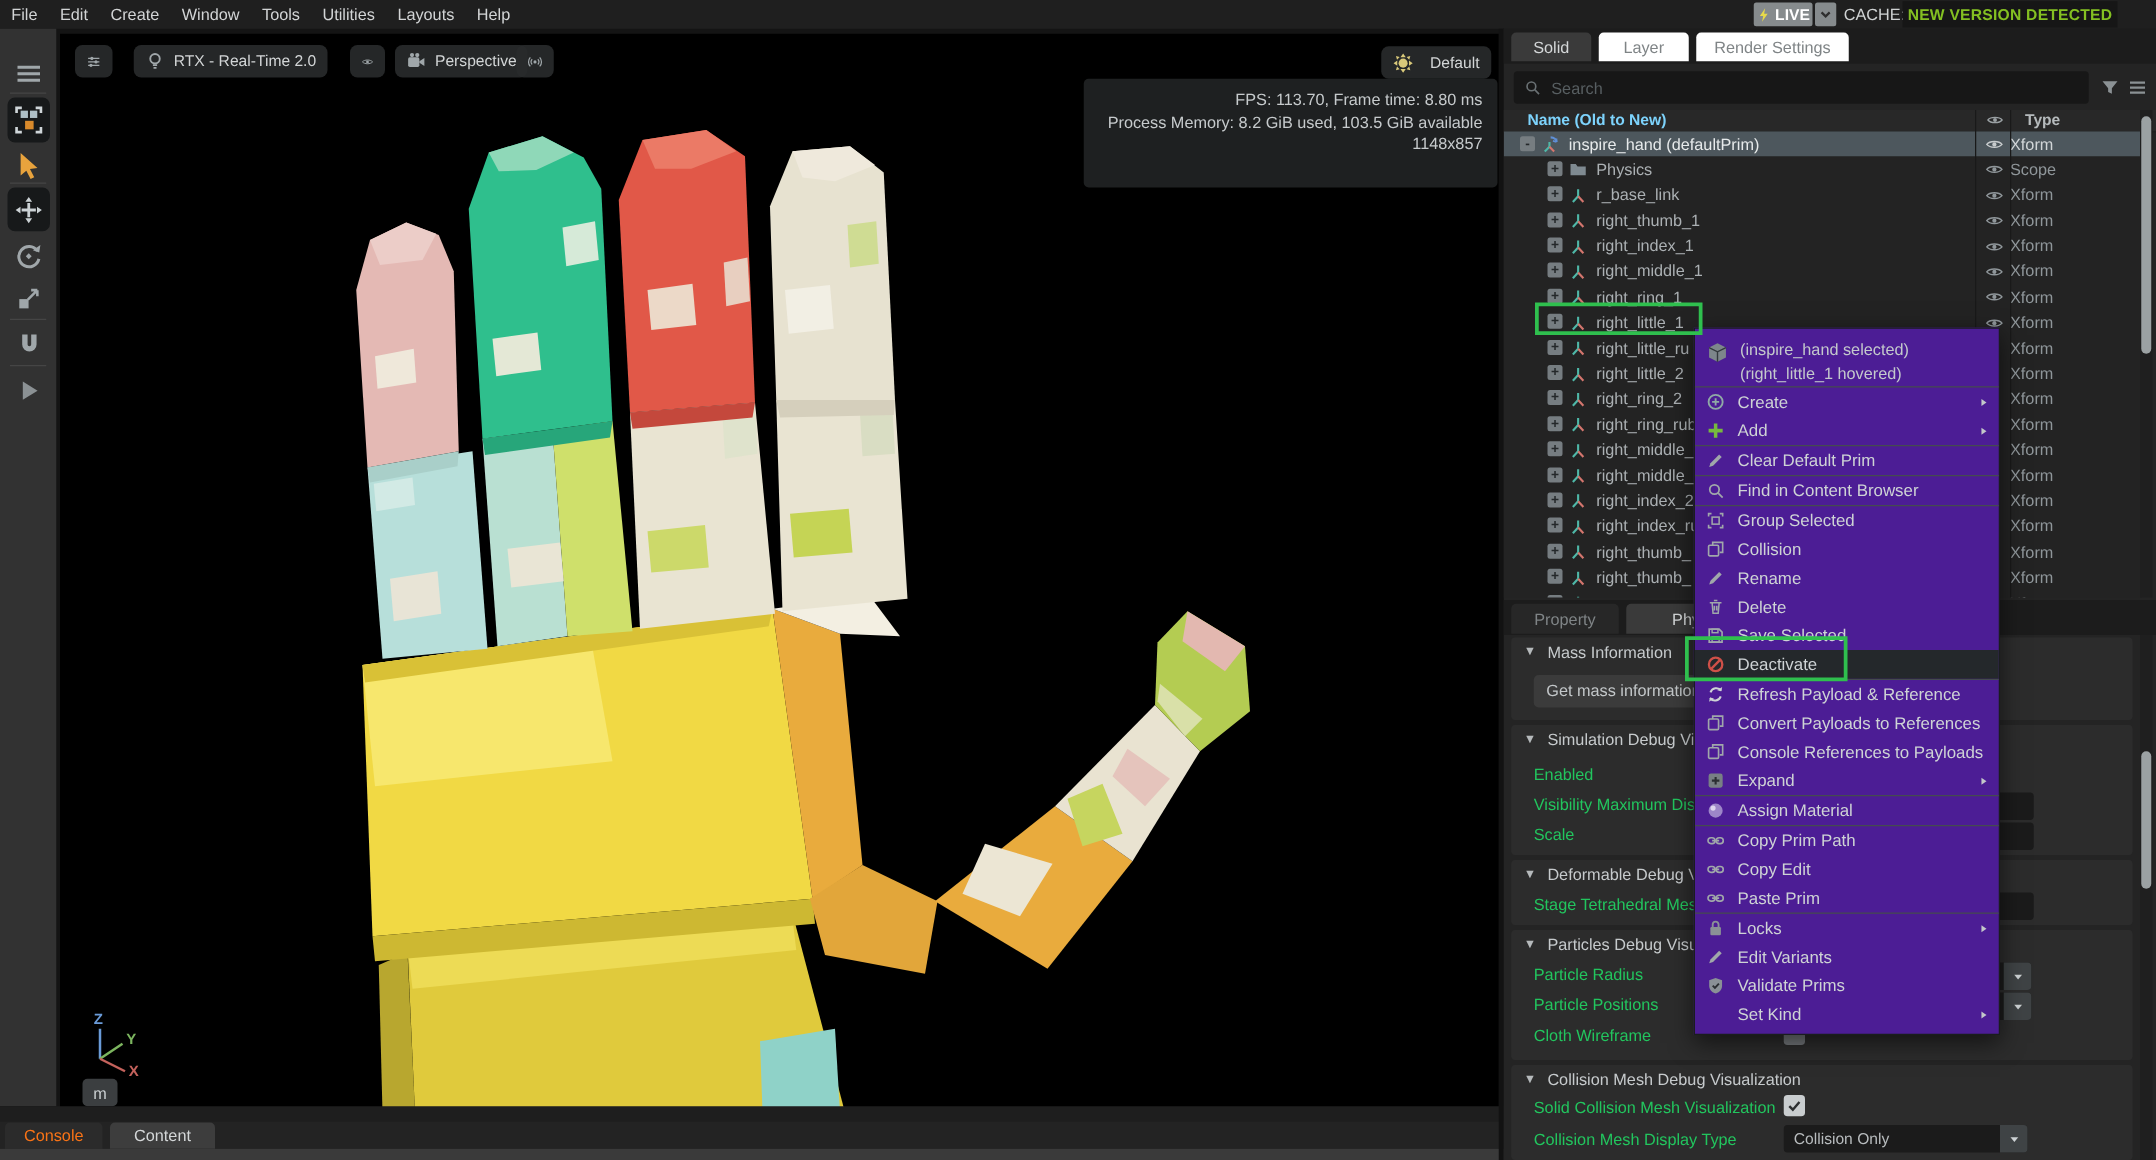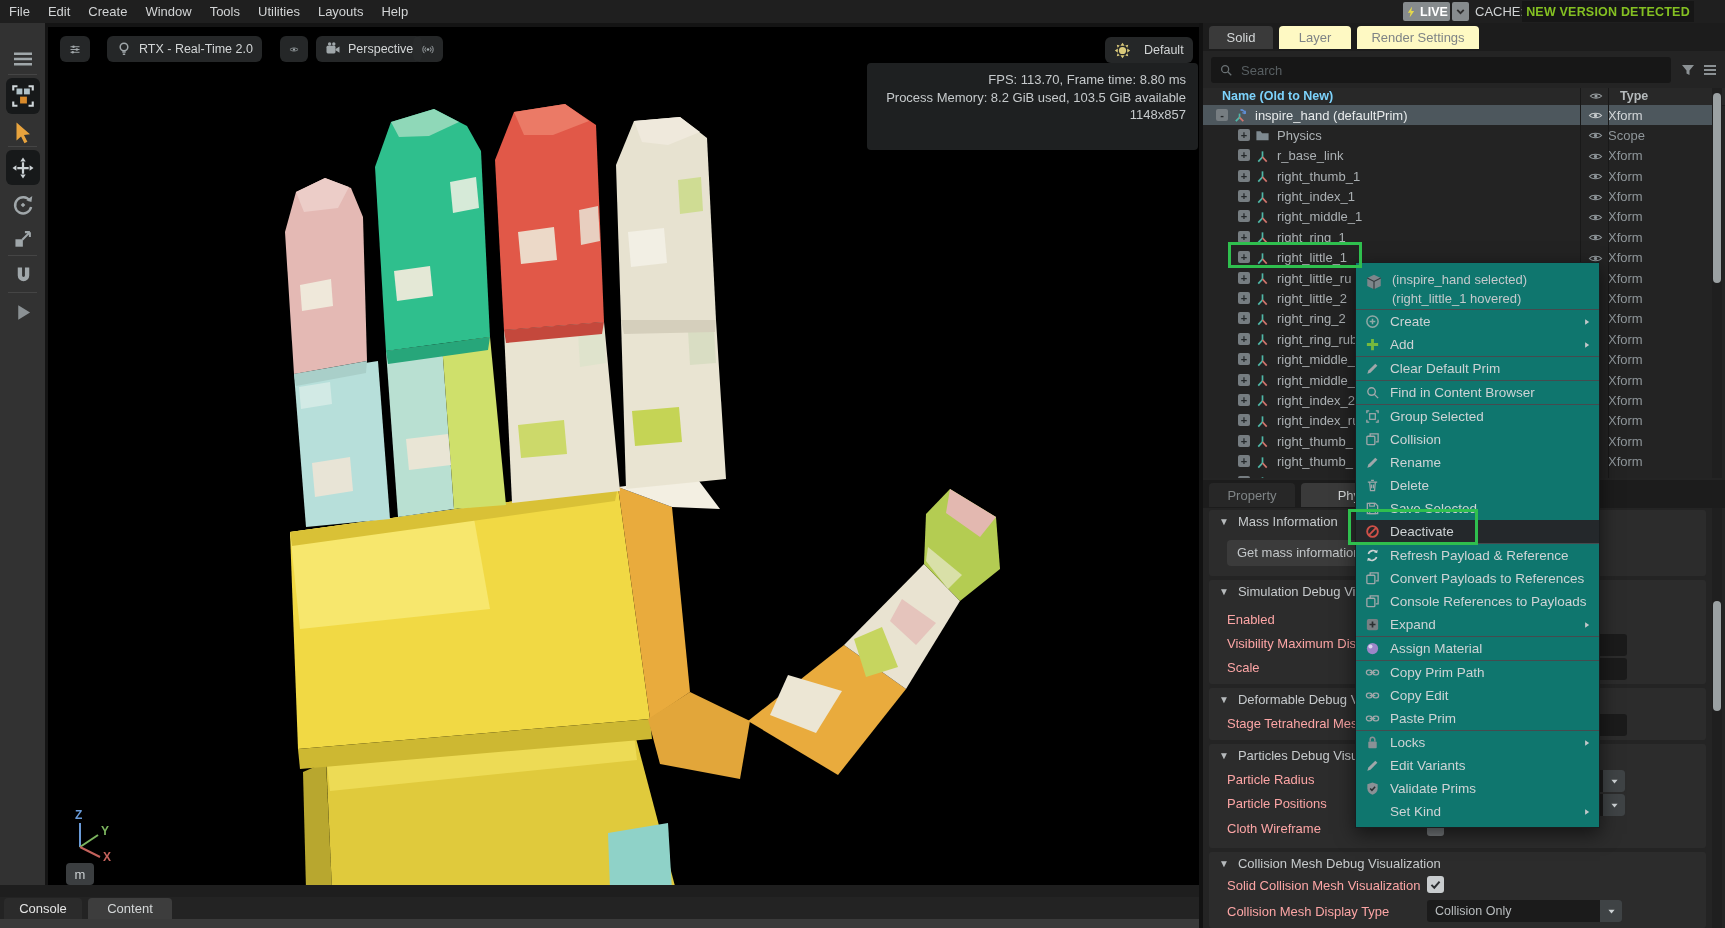--- a/index.html
+++ b/index.html
@@ -35,56 +35,56 @@
   #bstrip{left:0;top:885px;width:1203px;height:12px;background:#1e1e1e;}
   #btabs{left:0;top:897px;width:1203px;height:22px;background:#232323;}
   .btab{position:absolute;top:1px;height:21px;border-radius:4px 4px 0 0;display:flex;align-items:center;justify-content:center;font-size:13px;}
   #bband{left:0;top:919px;width:1203px;height:9px;background:#3a3a3a;}
   
   #rpanel{left:1203px;top:23px;width:522px;height:905px;background:#242424;}
   #vdiv{left:1199px;top:23px;width:4px;height:905px;background:#121212;}
   .tabbar{position:absolute;left:1203px;width:522px;background:#1c1c1c;}
   .rtab{position:absolute;height:23px;border-radius:4px 4px 0 0;display:flex;align-items:center;justify-content:center;font-size:13px;}
   .rtab.on{background:#3a3a3a;color:#d4d7d8;}
-  .rtab.off{background:#fef9c3;color:#7f8486;}
+  .rtab.off{background:#ffffff;color:#7f8486;}
   #searchbox{left:1211px;top:57px;width:460px;height:26px;background:#171717;border-radius:3px;display:flex;align-items:center;gap:8px;padding:0 8px;box-sizing:border-box;}
   #searchbox .ph{color:#585f62;}
   #colhdr{left:1203px;top:88px;width:522px;height:17px;background:#282828;border-bottom:1px solid #1c1c1c;}
   #stagelist{left:1203px;top:105px;width:510px;height:373px;overflow:hidden;background:#232323;}
   .trow{position:relative;height:20.4px;width:100%;}
   .trow.sel{background:#4d575d;}
   .trow .exp{position:absolute;top:3.5px;width:12px;height:12px;background:#767d81;border-radius:2px;color:#24282a;
              font-size:11px;line-height:12px;text-align:center;font-weight:bold;}
   .trow .prim{position:absolute;top:3px;}
   .trow .tname{position:absolute;top:2.5px;color:#abb0b3;white-space:nowrap;}
   .trow.sel .tname{color:#e7eaeb;}
   .trow .eye{position:absolute;left:385px;top:3px;}
   .trow .ttype{position:absolute;left:405px;top:2.5px;color:#8f969a;}
   .trow.sel .ttype{color:#d2d6d8;}
   .d0e{left:13px;} .d0i{left:30px;} .d0t{left:52px;}
   .d1e{left:35px;} .d1i{left:52px;} .d1t{left:74px;}
   .vline{position:absolute;top:88px;width:1px;height:390px;background:#191919;}
   .sbtrack{position:absolute;left:1712px;width:10px;background:#1f1f1f;}
   .sbthumb{position:absolute;left:1713px;width:8px;background:#9ba1a3;border-radius:4px;}
   
-  #cmenu{left:1355px;top:262px;width:245px;background:#0f766e;border:1px solid #1a1d1f;box-sizing:border-box;
+  #cmenu{left:1355px;top:262px;width:245px;background:#4c1d95;border:1px solid #1a1d1f;box-sizing:border-box;
          box-shadow:0 6px 18px rgba(0,0,0,.55);z-index:50;padding:4px 0;}
   #cmenu .hdr{height:38px;display:flex;gap:9px;padding:2px 0 2px 9px;border-bottom:1px solid #454b4f;margin-bottom:0;}
   #cmenu .hdr .htxt{font-size:13px;color:#c4c9cc;line-height:17px;padding-top:2px;}
   .mi{height:23px;display:flex;align-items:center;gap:10px;padding-left:9px;position:relative;}
   .mi .mlabel{color:#ced3d5;font-size:13.5px;white-space:nowrap;}
   .mi.hl{background:#24282b;}
   .mi .sub{position:absolute;right:7px;}
   .msep{height:1px;background:#454b4f;margin:0;}
   .gbox{position:absolute;border:3px solid #2fbf4e;z-index:60;}
   
   .psec{position:absolute;left:1209px;width:497px;background:#2c2c2c;border-radius:3px;}
   .phead{position:absolute;left:10px;top:4px;display:flex;gap:9px;align-items:center;color:#c6cacc;font-size:13px;white-space:nowrap;}
   .tri{color:#b6babc;font-size:10px;}
-  .plabel{position:absolute;left:18px;color:#fca5a5;font-size:13px;white-space:nowrap;}
+  .plabel{position:absolute;left:18px;color:#22c55e;font-size:13px;white-space:nowrap;}
   .pfield{position:absolute;background:#1b1b1b;border-radius:3px;}
   .pdrop{position:absolute;background:#1b1b1b;border-radius:3px;color:#b8bcbe;font-size:12.5px;}
   .pdrop .dval{position:absolute;left:8px;top:4px;white-space:nowrap;}
   .dcaret{position:absolute;right:0;top:0;width:22px;height:100%;background:#3f4345;border-radius:0 3px 3px 0;
           display:flex;align-items:center;justify-content:center;}
   .cb{position:absolute;width:17px;height:17px;border-radius:3px;}
   .cb.off{background:#75797c;}
   .cb.on{background:#c9cdcf;display:flex;align-items:center;justify-content:center;}
   .pbtn{position:absolute;left:18px;top:30px;width:200px;height:26px;background:#3b3b3b;border-radius:4px;
         color:#c3c7c9;line-height:26px;padding-left:10px;box-sizing:border-box;white-space:nowrap;overflow:hidden;}
@@ -436,21 +436,21 @@
     <path d="M12,38 L32,48" stroke="#c4625c" stroke-width="2" fill="none"></path>
     <text x="7" y="10" fill="#6a9bd8" font-size="12" font-weight="bold">Z</text>
     <text x="33" y="26" fill="#7cb55f" font-size="12" font-weight="bold">Y</text>
     <text x="35" y="52" fill="#c4625c" font-size="12" font-weight="bold">X</text>
   </svg>
   <div id="mlabel">m</div>
 </div>
 
 <div id="bstrip" class="abs"></div>
 <div id="btabs" class="abs">
-  <div class="btab" style="left:4px;width:78px;background:#2b2b2b;color:#e5e5e5">
+  <div class="btab" style="left:4px;width:78px;background:#2b2b2b;color:#f97316">
     <span>Console</span>
   </div>
   <div class="btab" style="left:88px;width:84px;background:#3d3d3d;color:#d4d7d8">
     <span>Content</span>
   </div>
 </div>
 <div id="bband" class="abs"></div>
 
 <div id="vdiv" class="abs"></div>
 <div id="rpanel" class="abs"></div>

